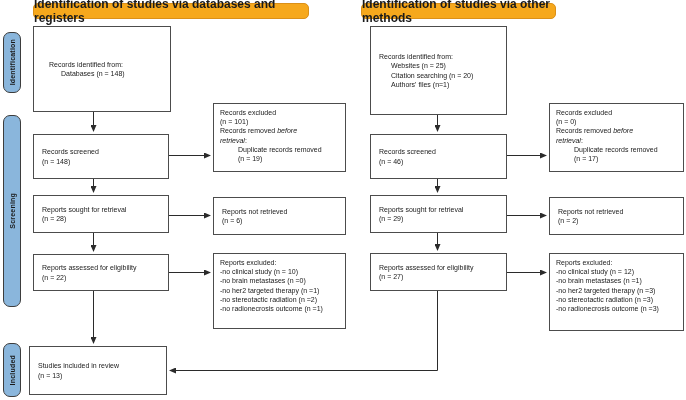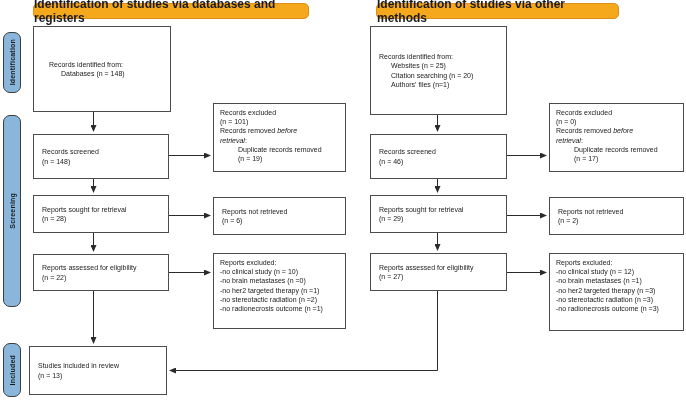--- a/index.html
+++ b/index.html
@@ -8,21 +8,21 @@
     font-family:"Liberation Sans", sans-serif; color:var(--text,#1a1a1a);
     overflow:hidden;
   }
   .banner {
     position:absolute; height:16px; box-sizing:border-box;
     background:var(--header-fill,#F6A81C); border:1px solid var(--header-border,#DB9018);
     border-radius:5px; display:flex; align-items:center; justify-content:center;
     font-size:12px; font-weight:bold; color:#1a1a1a;
   }
   #banner-left  { left:33px;  top:3px; width:276px; }
-  #banner-right { left:376px; top:3px; width:243px; }
+  #banner-right { left:361px; top:3px; width:195px; }
 
   .side-label {
     position:absolute; left:3px; width:18px; box-sizing:border-box;
     background:var(--sidebar-fill,#8AB6DC); border:1.3px solid var(--sidebar-border,#3D3D3D);
     border-radius:7px; display:flex; align-items:center; justify-content:center;
   }
   .side-label span {
     writing-mode:vertical-rl; transform:rotate(180deg);
     font-size:7px; font-weight:bold; letter-spacing:0.2px; white-space:nowrap;
   }

